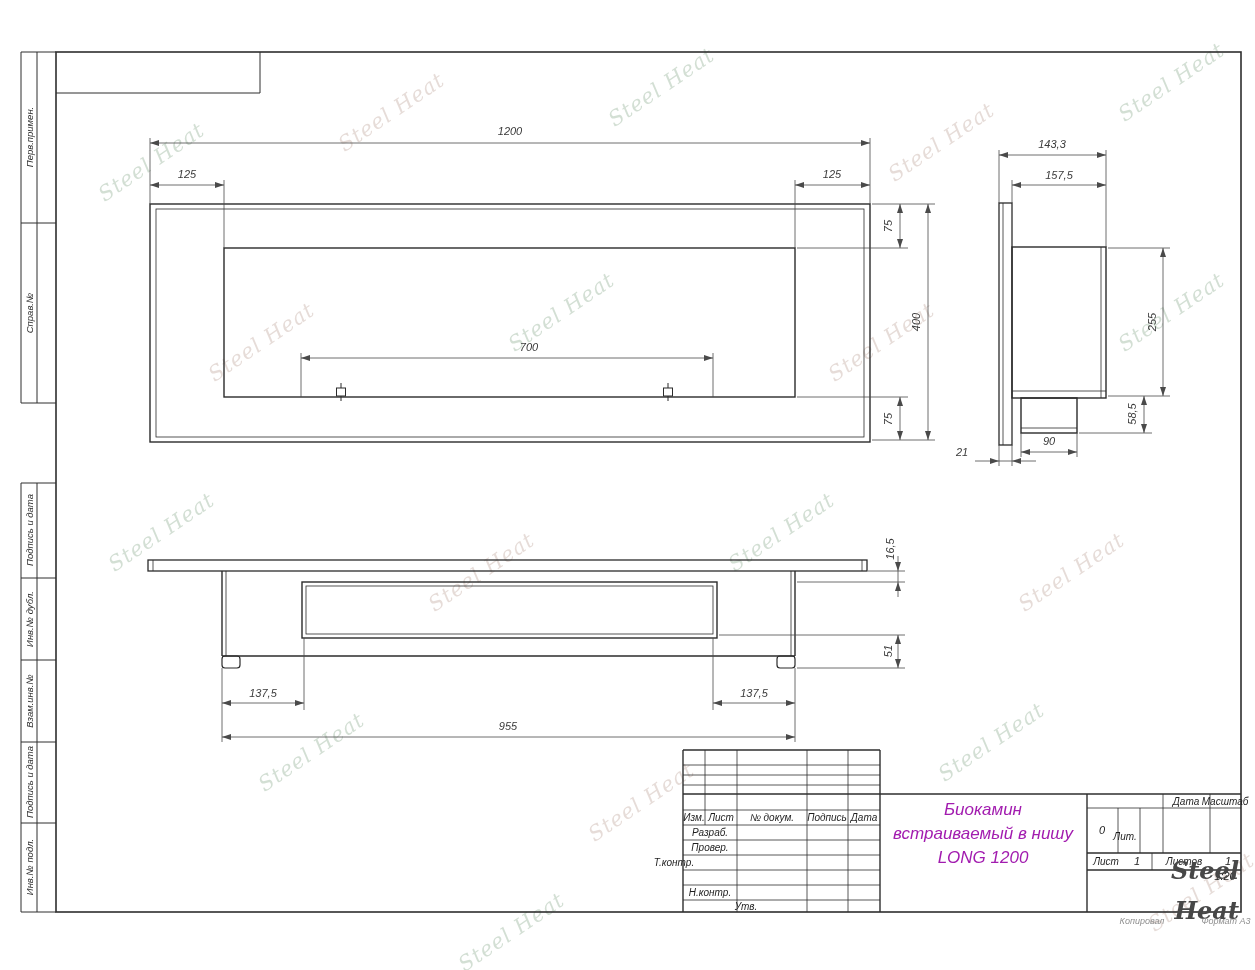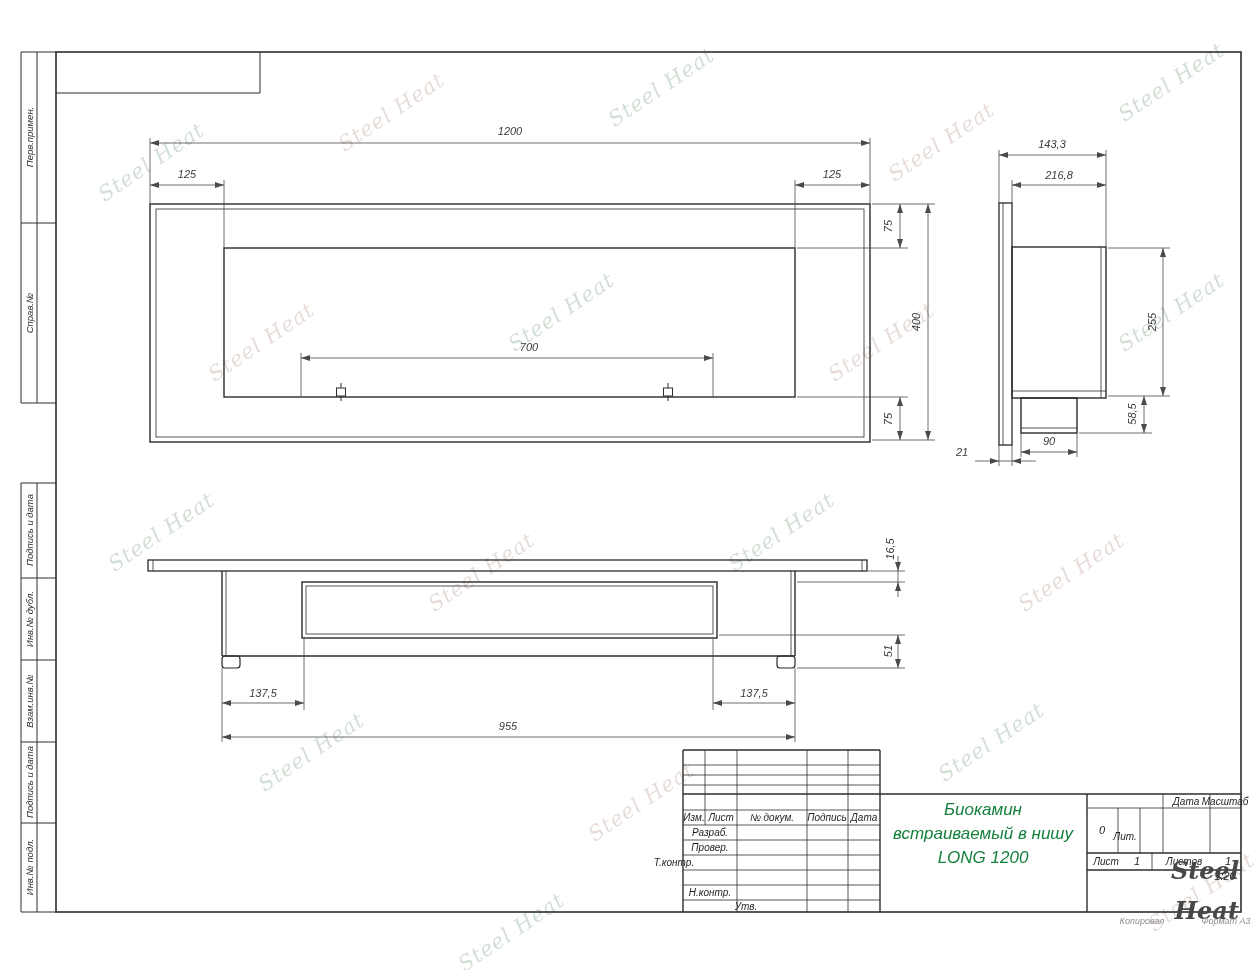--- a/index.html
+++ b/index.html
@@ -15,21 +15,21 @@
   .d{position:absolute;font:italic 11px "Liberation Sans",sans-serif;color:#3a3a3a;
      transform:translate(-50%,-50%);white-space:nowrap;}
   .dv{transform:translate(-50%,-50%) rotate(-90deg);}
   
   .ml{position:absolute;font:italic 9.5px "Liberation Sans",sans-serif;color:#2e2e2e;
       transform:translate(-50%,-50%) rotate(-90deg);white-space:nowrap;}
   
   .tl{position:absolute;font:italic 10px "Liberation Sans",sans-serif;color:#1f1f1f;
       transform:translate(-50%,-50%);white-space:nowrap;}
   .tn{font-size:11px;}
-  .tt{position:absolute;font:italic 17px "Liberation Sans",sans-serif;color:#15803d;
+  .tt{position:absolute;font:italic 17px "Liberation Sans",sans-serif;color:#a21caf;
       transform:translate(-50%,-50%);white-space:nowrap;}
   .ft{position:absolute;font:italic 9px "Liberation Sans",sans-serif;color:#8f8f8f;
       transform:translate(-50%,-50%);white-space:nowrap;padding-left:30px;}
   .logo{position:absolute;left:1089px;top:871px;width:150px;height:40px;
         display:flex;align-items:flex-end;justify-content:center;gap:8px;flex-direction:column;}
   .logo .word{font:italic bold 24px "DejaVu Serif",serif;color:#474747;line-height:1;}
   .logo svg{display:block;margin:0 1px;}
 </style>
 </head>
 <body>
@@ -232,21 +232,21 @@
 
   <span class="d" style="left:510px;top:131px">1200</span>
   <span class="d" style="left:187px;top:174px">125</span>
   <span class="d" style="left:832px;top:174px">125</span>
   <span class="d" style="left:529px;top:347px">700</span>
   <span class="d dv" style="left:888px;top:226px">75</span>
   <span class="d dv" style="left:916px;top:322px">400</span>
   <span class="d dv" style="left:888px;top:419px">75</span>
 
   <span class="d" style="left:1052px;top:144px">143,3</span>
-  <span class="d" style="left:1059px;top:175px">216,8</span>
+  <span class="d" style="left:1059px;top:175px">157,5</span>
   <span class="d dv" style="left:1152px;top:322px">255</span>
   <span class="d dv" style="left:1132px;top:414px">58,5</span>
   <span class="d" style="left:1049px;top:441px">90</span>
   <span class="d" style="left:962px;top:452px">21</span>
 
   <span class="d dv" style="left:890px;top:549px">16,5</span>
   <span class="d dv" style="left:888px;top:651px">51</span>
   <span class="d" style="left:263px;top:693px">137,5</span>
   <span class="d" style="left:754px;top:693px">137,5</span>
   <span class="d" style="left:508px;top:726px">955</span>

